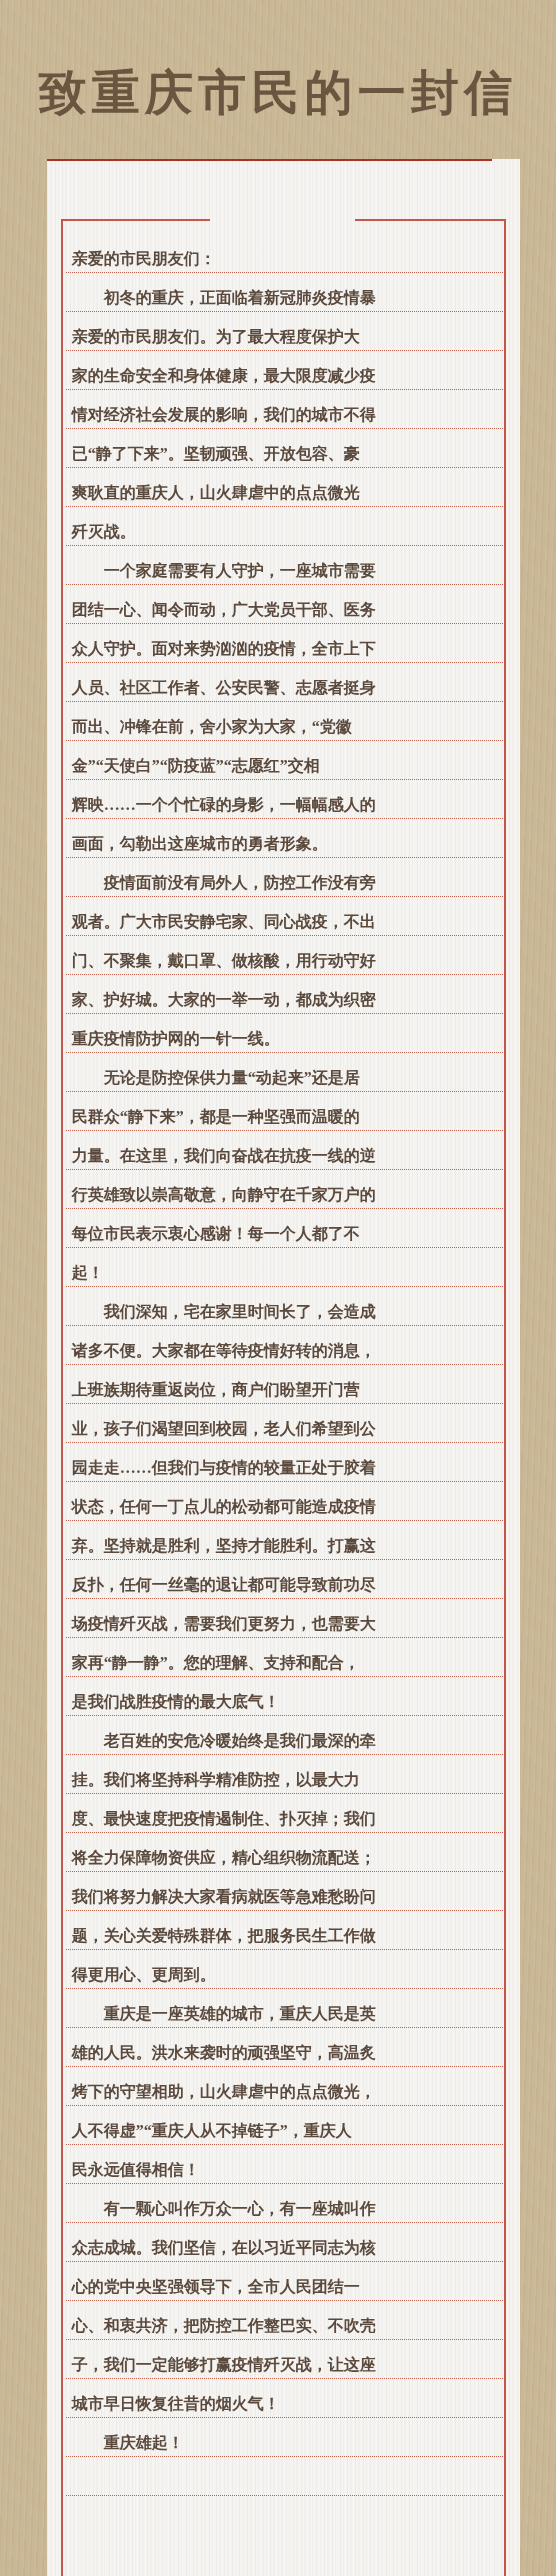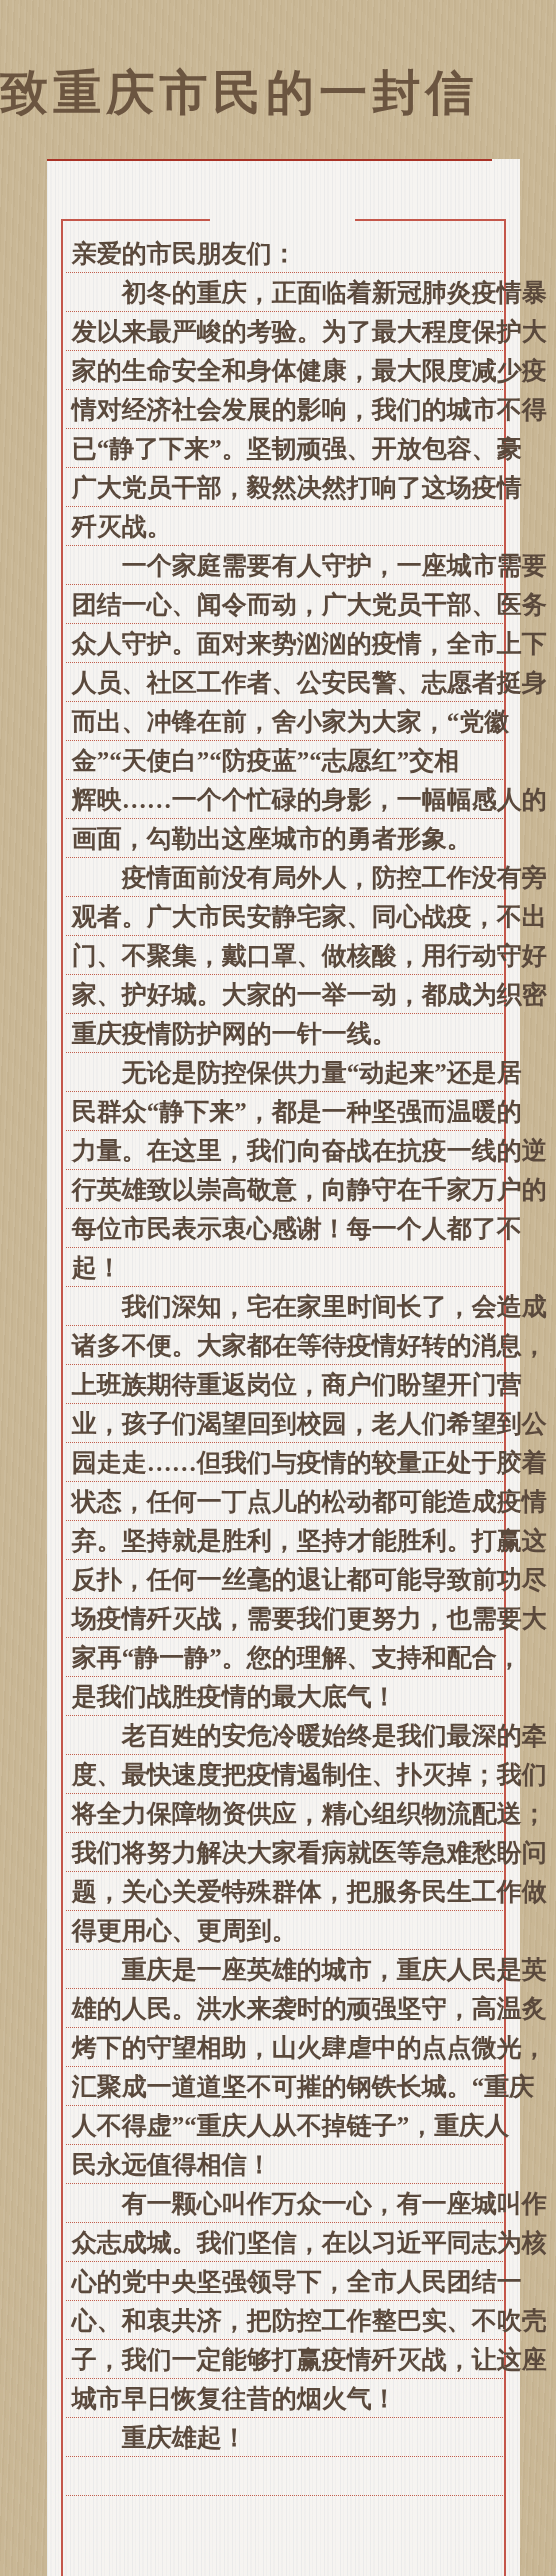--- a/index.html
+++ b/index.html
@@ -5,21 +5,21 @@
   html,body{margin:0;padding:0;}
   body{
     width:556px;height:2913px;position:relative;overflow:hidden;
     background:
       repeating-linear-gradient(92deg, rgba(255,255,255,.06) 0 1.5px, rgba(120,95,60,.05) 1.5px 3.1px, rgba(255,255,255,0) 3.1px 6.2px),
       var(--background,#c9b795);
     font-family:"Liberation Serif","DejaVu Serif",serif;
   }
   .title{
     position:absolute;top:61px;left:0;width:100%;
-    margin:0;
+    text-align:center;margin:0;
     font-size:48px;font-weight:700;letter-spacing:5.2px;
     color:var(--title_text,#6b5540);
     font-family:"Liberation Serif","DejaVu Serif",serif;
   }
   .paper{
     position:absolute;left:47px;top:159px;width:473px;height:2634px;
     background:
       repeating-linear-gradient(90deg, rgba(105,125,155,.08) 0 1px, rgba(0,0,0,0) 1px 3.1px, rgba(150,160,180,.06) 3.1px 4.6px, rgba(0,0,0,0) 4.6px 7.7px),
       var(--paper,#f6f4f1);
   }
@@ -30,44 +30,44 @@
   .frame-right{left:457px;top:60px;width:1.5px;height:2501px;}
   .frame-bottom{left:14px;top:2560px;width:445px;height:2.1px;background:var(--bottom_rule,#a93226);}
   .lines{
     position:absolute;left:18.5px;top:75px;width:437px;
   }
   .line{
     height:39px;box-sizing:border-box;
     border-bottom:1px dotted var(--rule_dotted,#c2604e);
     display:flex;align-items:flex-end;
     padding:0 3.1px 5.2px 6.2px;
-    font-size:25px;line-height:1.08;white-space:pre;
+    font-size:16px;line-height:1.08;white-space:pre;
     color:var(--body_text,#5a493c);
     font-weight:600;
   }
 </style>
 </head>
 <body>
 
 <h1 class="title">致重庆市民的一封信</h1>
 
 <div class="paper">
   <div class="frame-line frame-top-left"></div>
   <div class="frame-line frame-top-right"></div>
   <div class="frame-line frame-left"></div>
   <div class="frame-line frame-right"></div>
   <div class="frame-bottom"></div>
   <div class="lines" id="lines">
       <div class="line">亲爱的市民朋友们：</div>
       <div class="line">　　初冬的重庆，正面临着新冠肺炎疫情暴</div>
-      <div class="line">发以来最严峻的考验。为了最大程度保护大</div>
+      <div class="line">亲爱的市民朋友们。为了最大程度保护大</div>
       <div class="line">家的生命安全和身体健康，最大限度减少疫</div>
       <div class="line">情对经济社会发展的影响，我们的城市不得</div>
       <div class="line">已“静了下来”。坚韧顽强、开放包容、豪</div>
-      <div class="line">广大党员干部，毅然决然打响了这场疫情</div>
+      <div class="line">爽耿直的重庆人，山火肆虐中的点点微光</div>
       <div class="line">歼灭战。</div>
       <div class="line">　　一个家庭需要有人守护，一座城市需要</div>
       <div class="line">团结一心、闻令而动，广大党员干部、医务</div>
       <div class="line">众人守护。面对来势汹汹的疫情，全市上下</div>
       <div class="line">人员、社区工作者、公安民警、志愿者挺身</div>
       <div class="line">而出、冲锋在前，舍小家为大家，“党徽</div>
       <div class="line">金”“天使白”“防疫蓝”“志愿红”交相</div>
       <div class="line">辉映……一个个忙碌的身影，一幅幅感人的</div>
       <div class="line">画面，勾勒出这座城市的勇者形象。</div>
       <div class="line">　　疫情面前没有局外人，防控工作没有旁</div>
@@ -86,29 +86,29 @@
       <div class="line">上班族期待重返岗位，商户们盼望开门营</div>
       <div class="line">业，孩子们渴望回到校园，老人们希望到公</div>
       <div class="line">园走走……但我们与疫情的较量正处于胶着</div>
       <div class="line">状态，任何一丁点儿的松动都可能造成疫情</div>
       <div class="line">弃。坚持就是胜利，坚持才能胜利。打赢这</div>
       <div class="line">反扑，任何一丝毫的退让都可能导致前功尽</div>
       <div class="line">场疫情歼灭战，需要我们更努力，也需要大</div>
       <div class="line">家再“静一静”。您的理解、支持和配合，</div>
       <div class="line">是我们战胜疫情的最大底气！</div>
       <div class="line">　　老百姓的安危冷暖始终是我们最深的牵</div>
+      <div class="line">挂。我们将坚持科学精准防控，以最大力</div>
       <div class="line">度、最快速度把疫情遏制住、扑灭掉；我们</div>
       <div class="line">将全力保障物资供应，精心组织物流配送；</div>
       <div class="line">我们将努力解决大家看病就医等急难愁盼问</div>
       <div class="line">题，关心关爱特殊群体，把服务民生工作做</div>
       <div class="line">得更用心、更周到。</div>
       <div class="line">　　重庆是一座英雄的城市，重庆人民是英</div>
       <div class="line">雄的人民。洪水来袭时的顽强坚守，高温炙</div>
       <div class="line">烤下的守望相助，山火肆虐中的点点微光，</div>
-      <div class="line">汇聚成一道道坚不可摧的钢铁长城。“重庆</div>
       <div class="line">人不得虚”“重庆人从不掉链子”，重庆人</div>
       <div class="line">民永远值得相信！</div>
       <div class="line">　　有一颗心叫作万众一心，有一座城叫作</div>
       <div class="line">众志成城。我们坚信，在以习近平同志为核</div>
       <div class="line">心的党中央坚强领导下，全市人民团结一</div>
       <div class="line">心、和衷共济，把防控工作整巴实、不吹壳</div>
       <div class="line">子，我们一定能够打赢疫情歼灭战，让这座</div>
       <div class="line">城市早日恢复往昔的烟火气！</div>
       <div class="line">　　重庆雄起！</div>
       <div class="line"></div>

